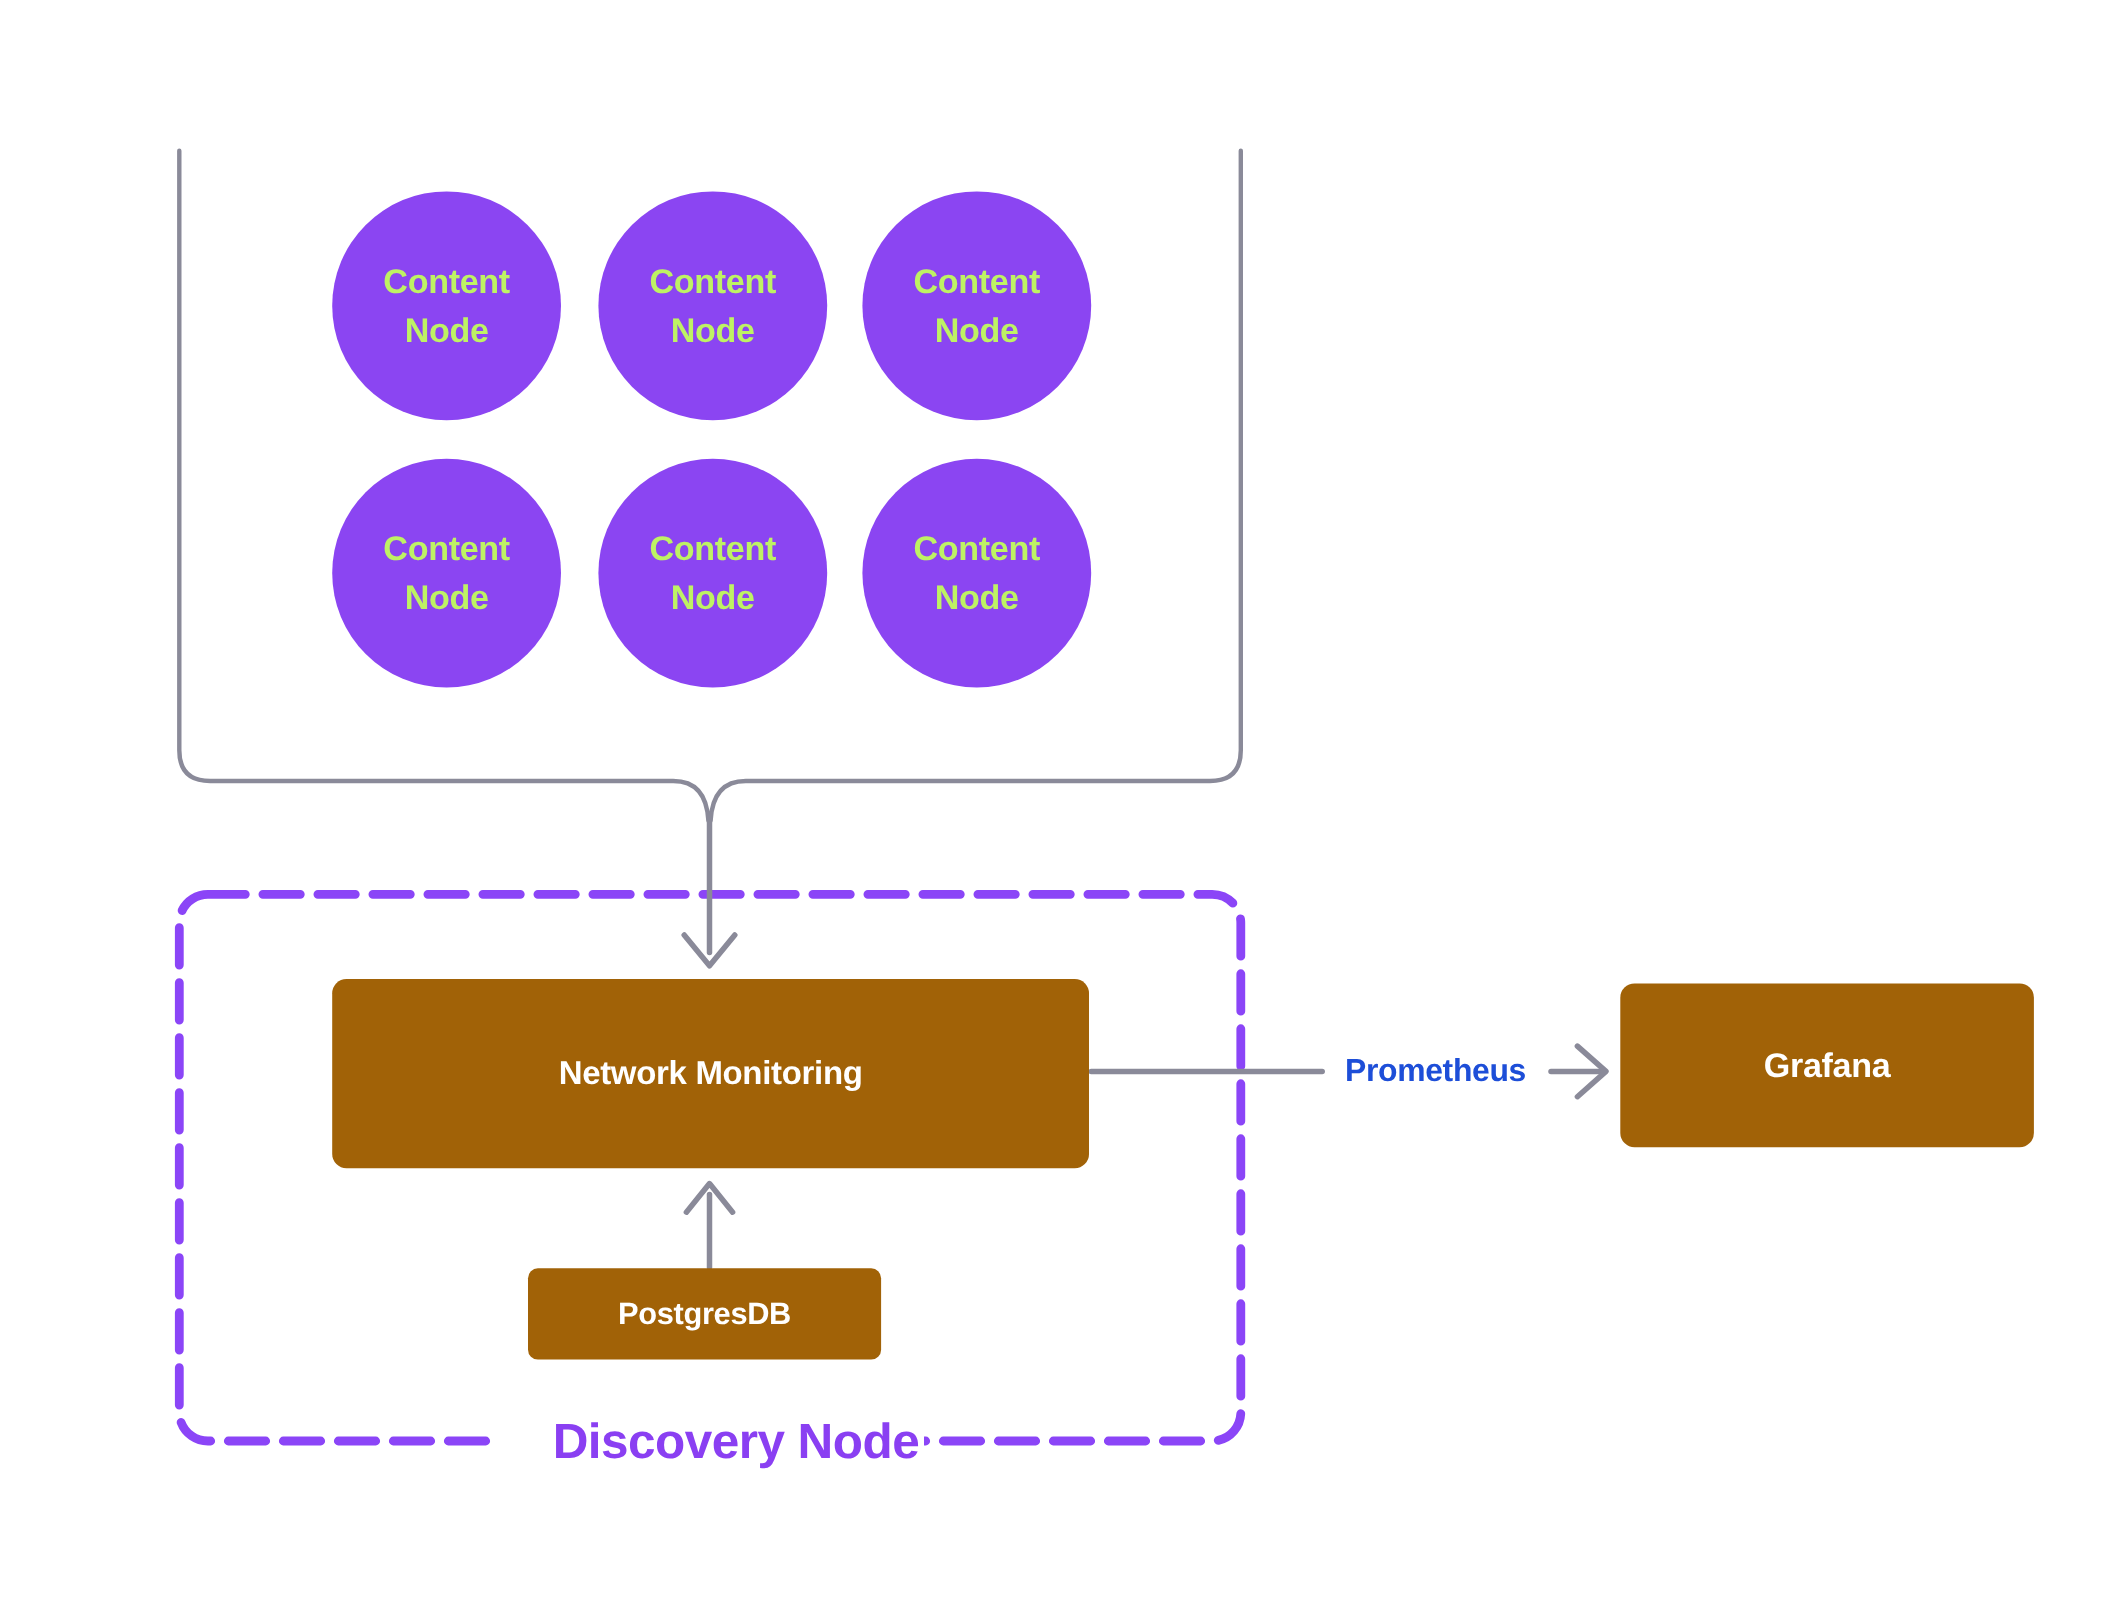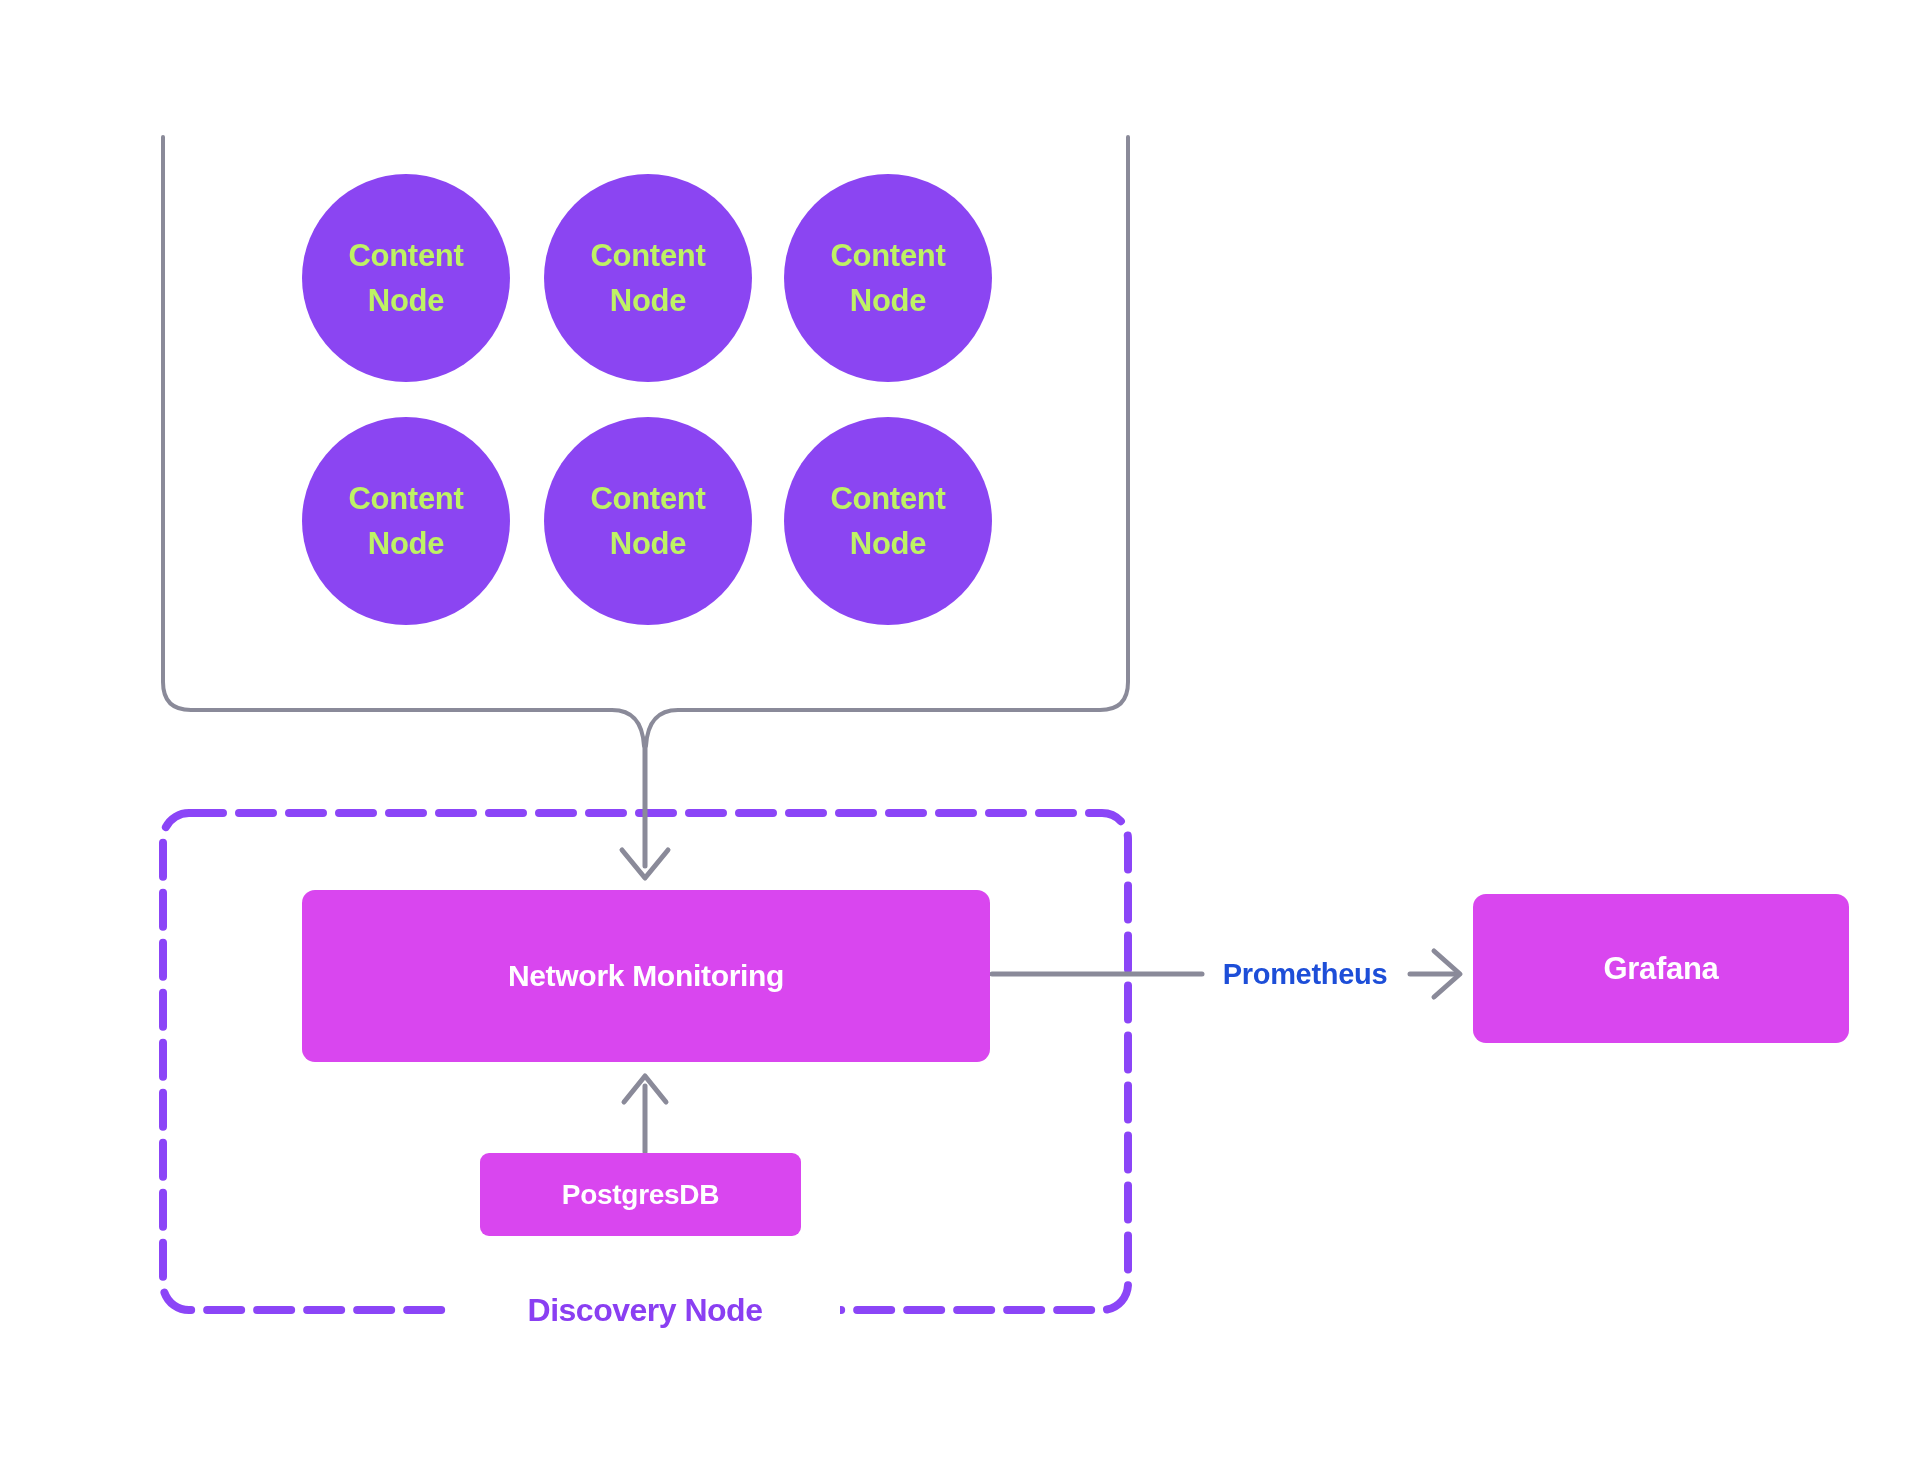--- a/index.html
+++ b/index.html
@@ -30,21 +30,21 @@
     align-items: center;
     justify-content: center;
     font-weight: bold;
     font-size: 31px;
     line-height: 45px;
     letter-spacing: -0.3px;
     text-align: center;
   }
 
   .blue-box {
-    background: #d946ef;
+    background: #a16207;
     color: #ffffff;
     border-radius: 13px;
     display: flex;
     align-items: center;
     justify-content: center;
     font-weight: bold;
     letter-spacing: -0.3px;
     text-align: center;
   }
   .nm-box   { left: 302px;  top: 890px;  width: 688px; height: 172px; font-size: 30px; }
@@ -53,24 +53,24 @@
 
   .prometheus-label {
     left: 1180px; top: 952px; width: 250px; height: 44px;
     color: #1d4ed8;
     font-weight: bold;
     font-size: 29px;
     display: flex; align-items: center; justify-content: center;
     letter-spacing: -0.3px;
   }
   .discovery-label {
-    left: 420px; top: 1280px; width: 450px; height: 60px;
+    left: 444px; top: 1280px; width: 450px; height: 60px;
     color: #8A3FF2;
     font-weight: bold;
-    font-size: 32px;
+    font-size: 45px;
     display: flex; align-items: center; justify-content: center;
     letter-spacing: -0.5px;
   }
 </style>
 </head>
 <body>
 
 <div class="diagram">
 
   <svg class="svg-layer" viewBox="0 0 1920 1457" xmlns="http://www.w3.org/2000/svg">

